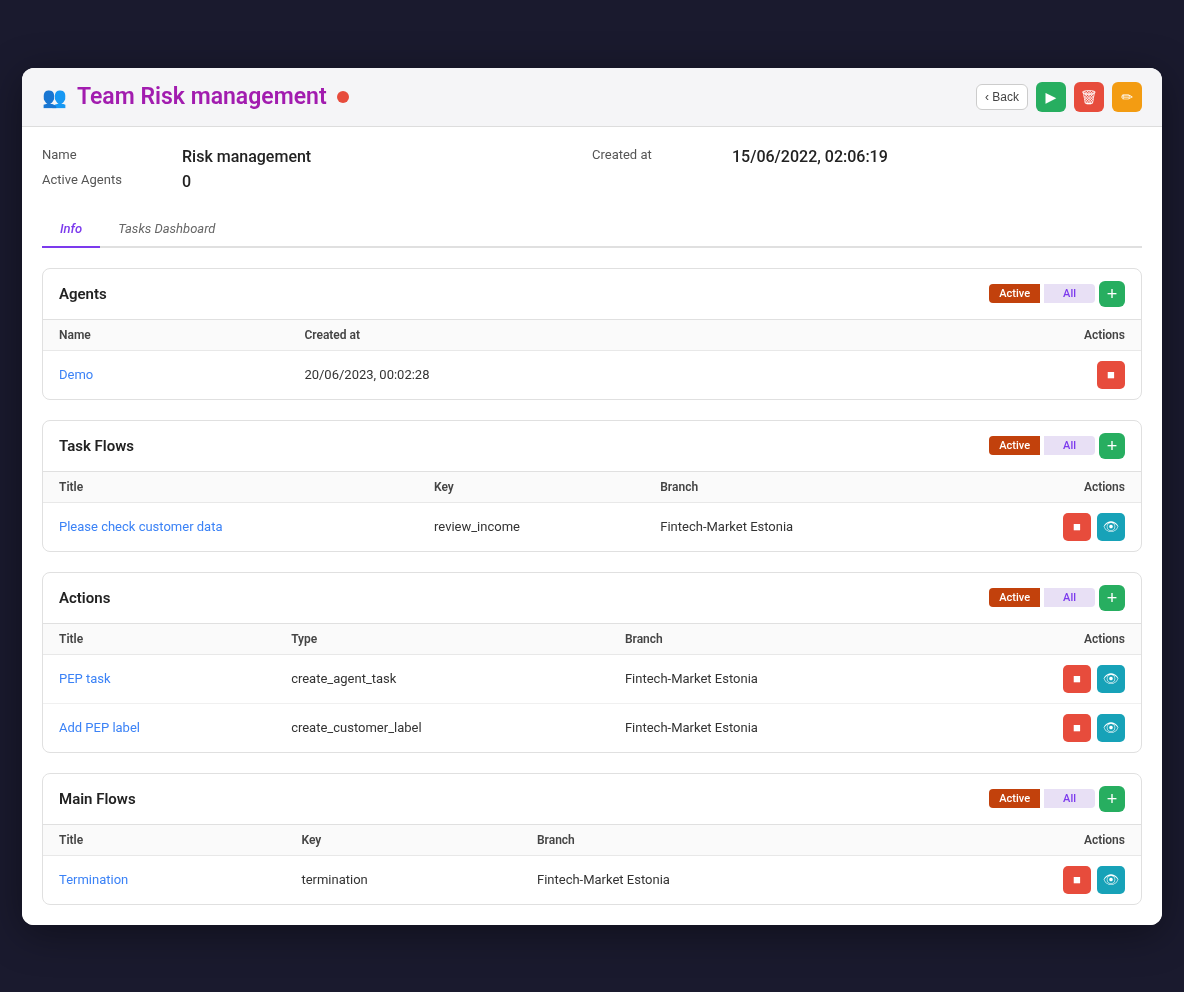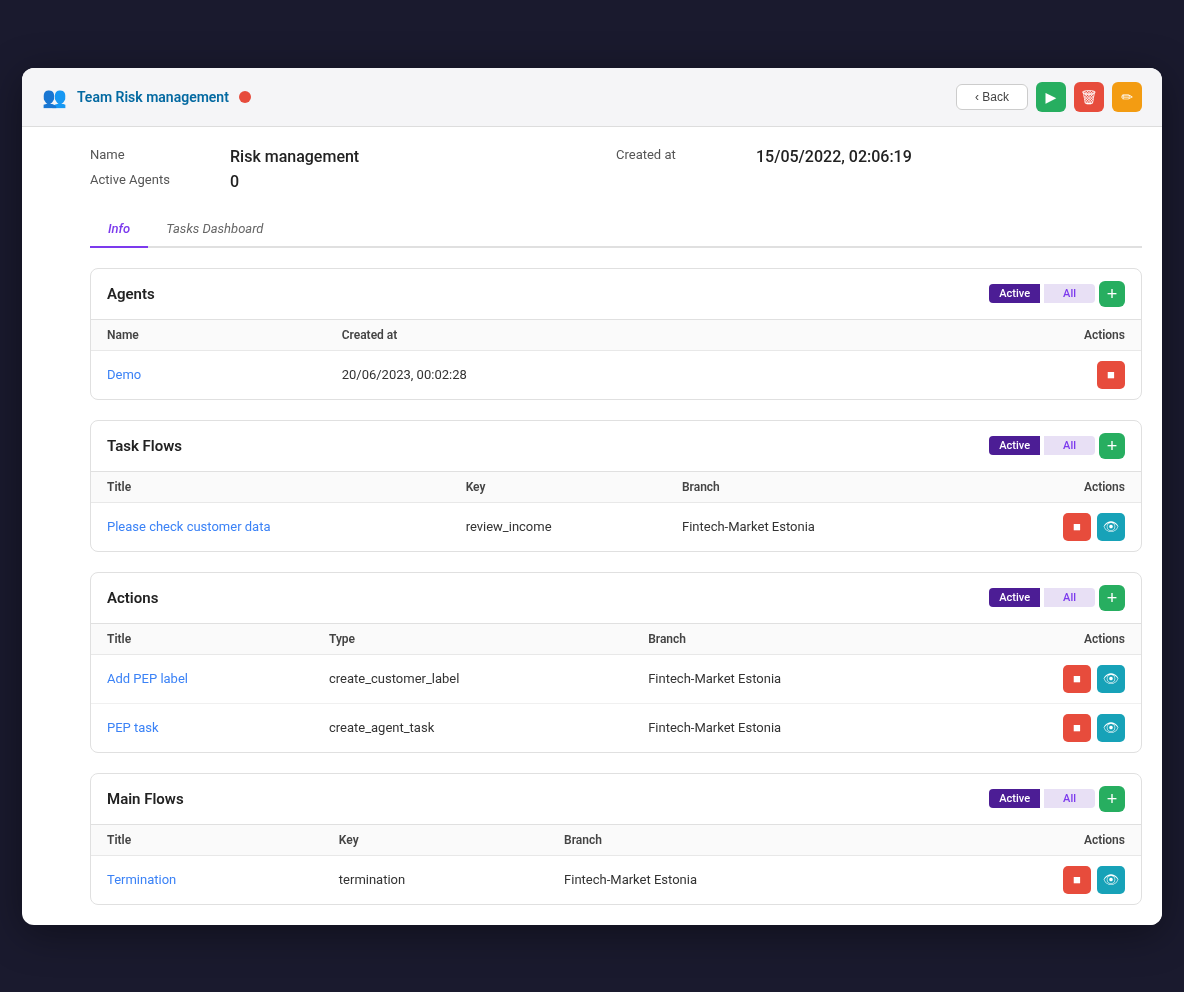--- a/index.html
+++ b/index.html
@@ -31,41 +31,41 @@
     .header-left {
       display: flex;
       align-items: center;
       gap: 10px;
     }
     .header-icon {
       font-size: 20px;
       color: #444;
     }
     .header-title {
-      font-size: 14px;
+      font-size: 23px;
       font-weight: 600;
-      color: #0369a1;
+      color: #a21caf;
     }
     .status-dot {
       width: 12px;
       height: 12px;
       background: #e74c3c;
       border-radius: 50%;
       display: inline-block;
     }
     .header-actions {
       display: flex;
       align-items: center;
       gap: 8px;
     }
     .btn-back {
       background: #fff;
       border: 1px solid #ccc;
       border-radius: 6px;
-      padding: 5px 18px;
+      padding: 5px 8px;
       font-size: 12px;
       cursor: pointer;
       color: #444;
       display: flex;
       align-items: center;
       gap: 4px;
     }
     .btn-icon {
       width: 30px;
       height: 30px;
@@ -78,21 +78,20 @@
       font-size: 14px;
       color: #fff;
     }
     .btn-play { background: #27ae60; }
     .btn-delete { background: #e74c3c; }
     .btn-edit { background: #f39c12; }
 
     .content {
       padding: 20px;
       background: #fff;
-      margin-left: 48px;
     }
     .meta-label {
       font-size: 12px;
       color: #777;
     }
     .meta-value {
       font-size: 13px;
       color: #222;
       font-weight: 500;
     }
@@ -157,21 +156,21 @@
       font-size: 15px;
       font-weight: 600;
       color: #222;
     }
     .panel-header-right {
       display: flex;
       align-items: center;
       gap: 4px;
     }
     .badge-active {
-      background: #4c1d95;
+      background: #c2410c;
       color: #fff;
       font-size: 11px;
       padding: 3px 10px;
       border-radius: 4px 0 0 4px;
       font-weight: 500;
     }
     .badge-all {
       background: #e8e0f5;
       color: #7c3aed;
       font-size: 11px;
@@ -264,21 +263,21 @@
 
     <div class="meta-row-grid">
       <div class="meta-col">
         <span class="meta-label">Name</span>
         <span class="meta-value">Risk management</span>
         <span class="meta-label">Active Agents</span>
         <span class="meta-value">0</span>
       </div>
       <div class="meta-col">
         <span class="meta-label">Created at</span>
-        <span class="meta-value">15/05/2022, 02:06:19</span>
+        <span class="meta-value">15/06/2022, 02:06:19</span>
       </div>
     </div>
 
     <div class="tabs">
       <div class="tab active">Info</div>
       <div class="tab">Tasks Dashboard</div>
     </div>
 
     <div class="panels">
 
@@ -360,33 +359,33 @@
           <thead>
             <tr>
               <th>Title</th>
               <th>Type</th>
               <th>Branch</th>
               <th style="text-align:right">Actions</th>
             </tr>
           </thead>
           <tbody>
             <tr>
-              <td><a class="link-text">Add PEP label</a></td>
-              <td>create_customer_label</td>
+              <td><a class="link-text">PEP task</a></td>
+              <td>create_agent_task</td>
               <td>Fintech-Market Estonia</td>
               <td>
                 <div class="actions-cell">
                   <button class="action-btn stop">■</button>
                   <button class="action-btn view">👁</button>
                 </div>
               </td>
             </tr>
             <tr>
-              <td><a class="link-text">PEP task</a></td>
-              <td>create_agent_task</td>
+              <td><a class="link-text">Add PEP label</a></td>
+              <td>create_customer_label</td>
               <td>Fintech-Market Estonia</td>
               <td>
                 <div class="actions-cell">
                   <button class="action-btn stop">■</button>
                   <button class="action-btn view">👁</button>
                 </div>
               </td>
             </tr>
           </tbody>
         </table>

